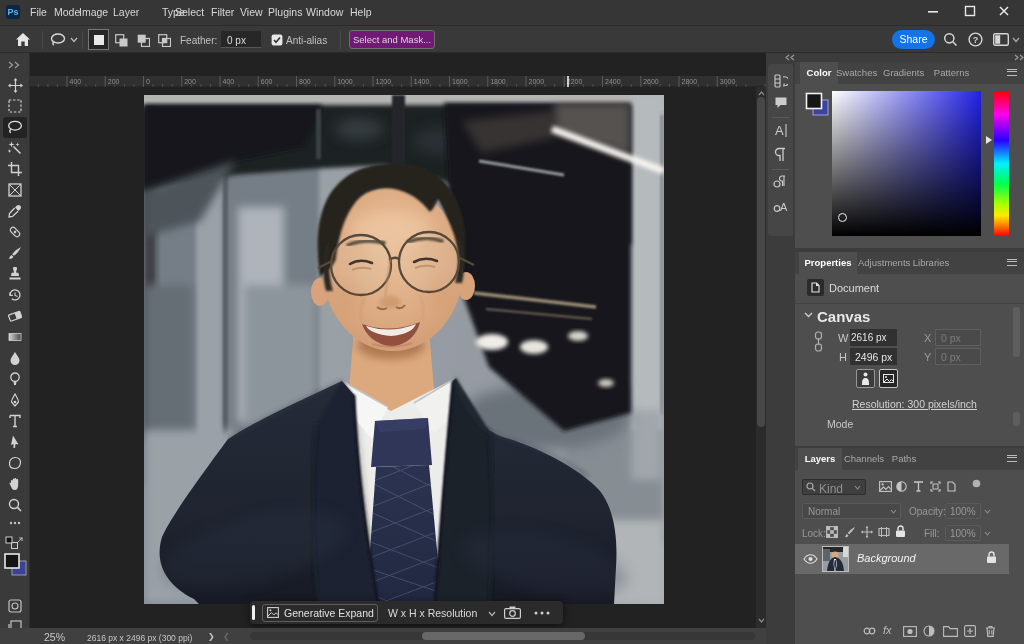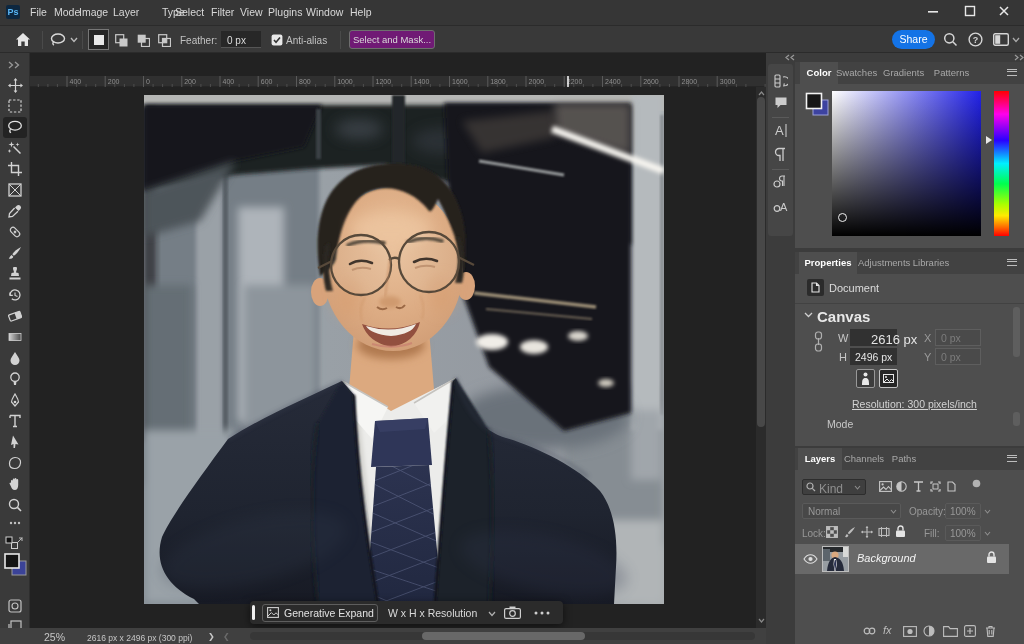--- a/index.html
+++ b/index.html
@@ -700,21 +700,21 @@
           <path d="M1 1 L4.5 4.5 L8 1" fill="none" stroke="#cfcfcf" stroke-width="1.3"></path>
         </svg>
       <span class="abs" style="left:22px;top:56px;font-size:15px;font-weight:bold;color:#e8e8e8;">Canvas</span>
       <svg class="abs" style="left:18px;top:79px;" width="11" height="22" viewBox="0 0 11 22">
           <rect x="2.5" y="1" width="6" height="7" rx="2.5" fill="none" stroke="#b0b0b0" stroke-width="1.2"></rect>
           <rect x="2.5" y="13" width="6" height="7" rx="2.5" fill="none" stroke="#b0b0b0" stroke-width="1.2"></rect>
           <path d="M5.5 7 V14" stroke="#b0b0b0" stroke-width="1.2"></path>
         </svg>
       <span class="abs" style="left:43px;top:80px;font-size:11px;color:#c6c6c6;">W</span>
       <div class="abs" style="left:55px;top:77px;width:47px;height:17px;background:#313131;"></div>
-      <span class="abs" style="left:76px;top:80px;font-size:13px;color:#e4e4e4;text-align:right;">2616 px</span>
+      <span class="abs" style="left:56px;top:80px;font-size:10px;color:#e4e4e4;text-align:right;">2616 px</span>
       <span class="abs" style="left:129px;top:80px;font-size:11px;color:#9a9a9a;">X</span>
       <div class="abs" style="left:140px;top:77px;width:46px;height:17px;background:#4a4a4a;border:1px solid #5e5e5e;"></div>
       <span class="abs" style="left:146px;top:80px;font-size:10.5px;color:#7c7c7c;">0 px</span>
       <span class="abs" style="left:44px;top:99px;font-size:11px;color:#c6c6c6;">H</span>
       <div class="abs" style="left:55px;top:96px;width:47px;height:17px;background:#313131;"></div>
       <span class="abs" style="left:60px;top:99px;font-size:10.5px;color:#e4e4e4;">2496 px</span>
       <span class="abs" style="left:129px;top:99px;font-size:11px;color:#9a9a9a;">Y</span>
       <div class="abs" style="left:140px;top:96px;width:46px;height:17px;background:#4a4a4a;border:1px solid #5e5e5e;"></div>
       <span class="abs" style="left:146px;top:99px;font-size:10.5px;color:#7c7c7c;">0 px</span>
       <div class="abs" style="left:61px;top:117px;width:19px;height:19px;background:#3c3c3c;border:1px solid #989898;border-radius:2px;"></div>

